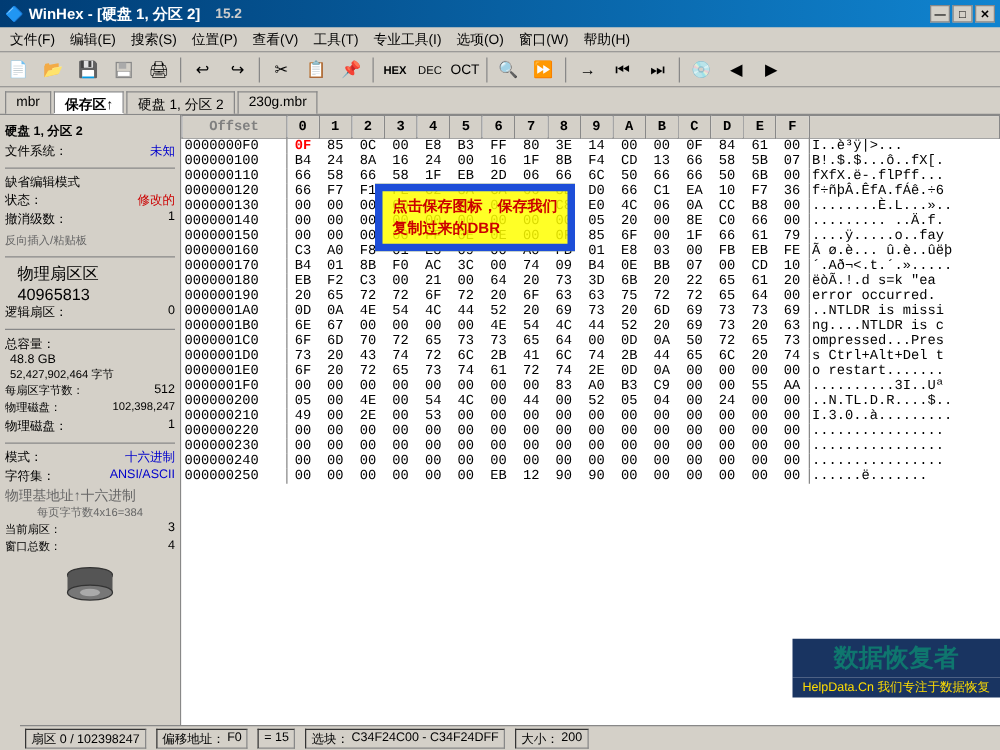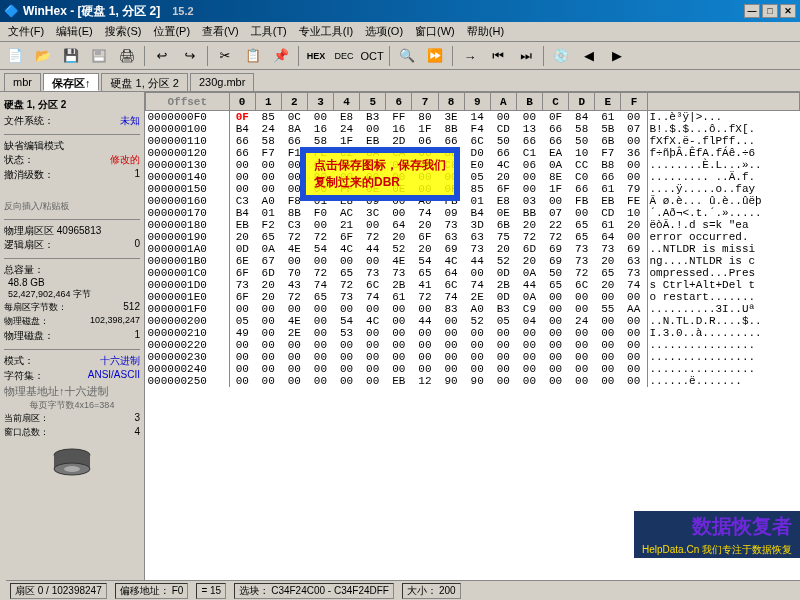--- a/index.html
+++ b/index.html
@@ -229,21 +229,21 @@
       background: #d4d0c8;
       height: 20px;
       display: flex;
       align-items: center;
       border-top: 1px solid #888;
       font-size: 10px;
       padding: 0 4px;
       gap: 8px;
       position: absolute;
       bottom: 0;
-      left: 6px;
+      left: 16px;
       right: 0;
     }
     .status-item {
       padding: 0 4px;
       border: 1px inset #888;
       height: 16px;
       display: flex;
       align-items: center;
       background: #d4d0c8;
     }
@@ -263,26 +263,26 @@
 
     .watermark-container {
       position: absolute;
       bottom: 22px;
       right: 0;
       z-index: 10;
       pointer-events: none;
     }
     .watermark-line1 {
       background: rgba(0,30,80,0.9);
-      color: #6d28d9;
+      color: #0f766e;
       font-size: 20px;
       font-weight: bold;
       font-family: Arial, sans-serif;
       padding: 2px 8px;
-      text-align: right;
+      text-align: center;
     }
     .watermark-line2 {
       background: rgba(0,30,80,0.9);
       color: #ffdd00;
       font-size: 10px;
       font-family: Arial, sans-serif;
       padding: 1px 8px;
       text-align: right;
     }
   </style>
@@ -380,25 +380,25 @@
     <div class="sidebar-section">
       <div>缺省编辑模式</div>
       <div class="sidebar-row">
         <span>状态：</span>
         <span class="sidebar-value red">修改的</span>
       </div>
       <div class="sidebar-row">
         <span>撤消级数：</span>
         <span class="sidebar-value">1</span>
       </div>
-      <div style="font-size:9px; color:#666; margin-top:18px;">反向插入/粘贴板</div>
+      <div style="font-size:9px; color:#666; margin-top:4px;">反向插入/粘贴板</div>
     </div>
     <div class="sidebar-divider"></div>
     <div class="sidebar-section">
-      <div style="font-size:10px;">物理扇区区 40965813</div>
+      <div style="font-size:13px;margin-left:10px;">物理扇区区 40965813</div>
       <div class="sidebar-row">
         <span>逻辑扇区：</span>
         <span class="sidebar-value">0</span>
       </div>
     </div>
     <div class="sidebar-divider"></div>
     <div class="sidebar-section">
       <div>总容量：</div>
       <div class="sidebar-value">48.8 GB</div>
       <div class="sidebar-value" style="font-size:9px;">52,427,902,464 字节</div>

